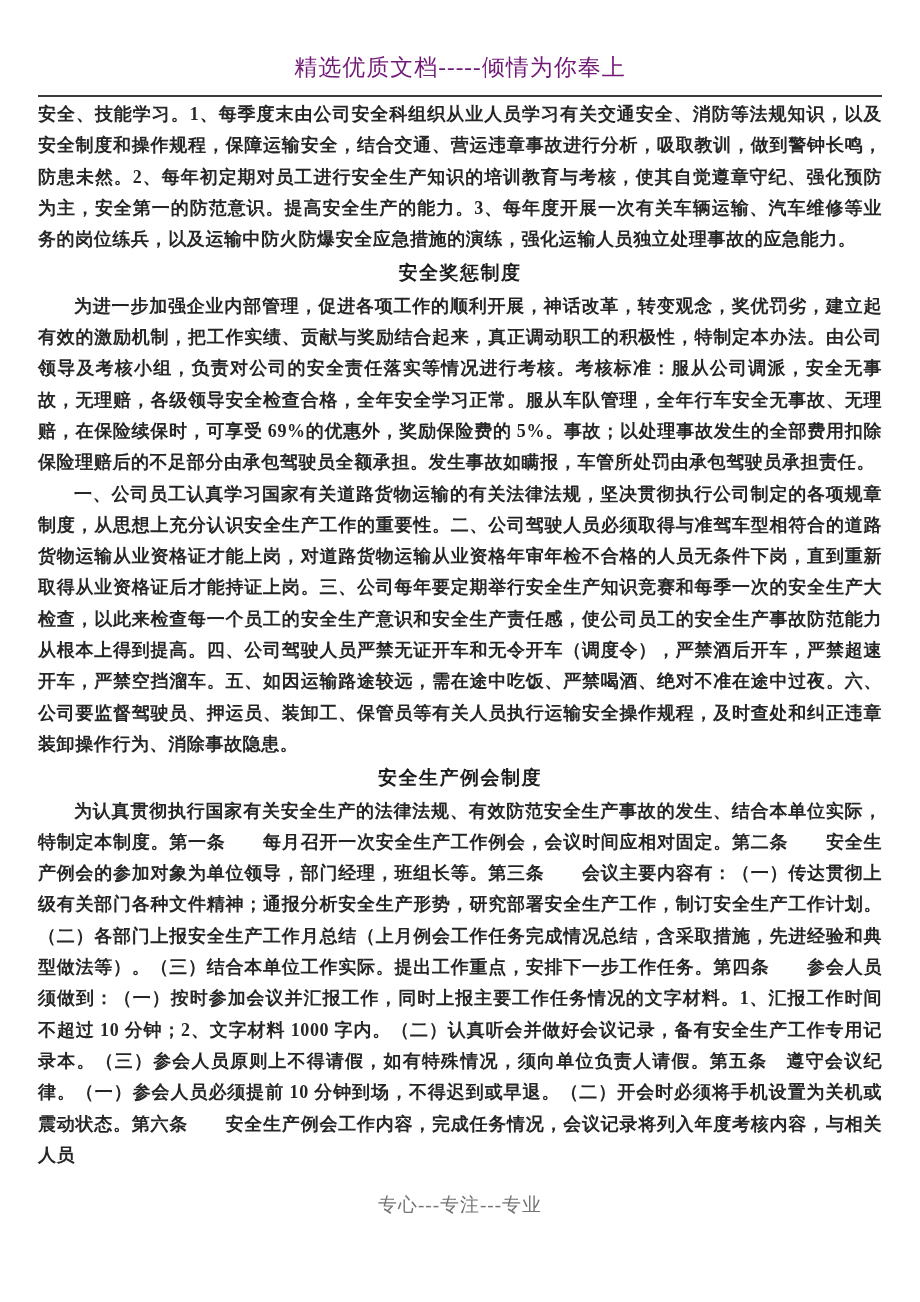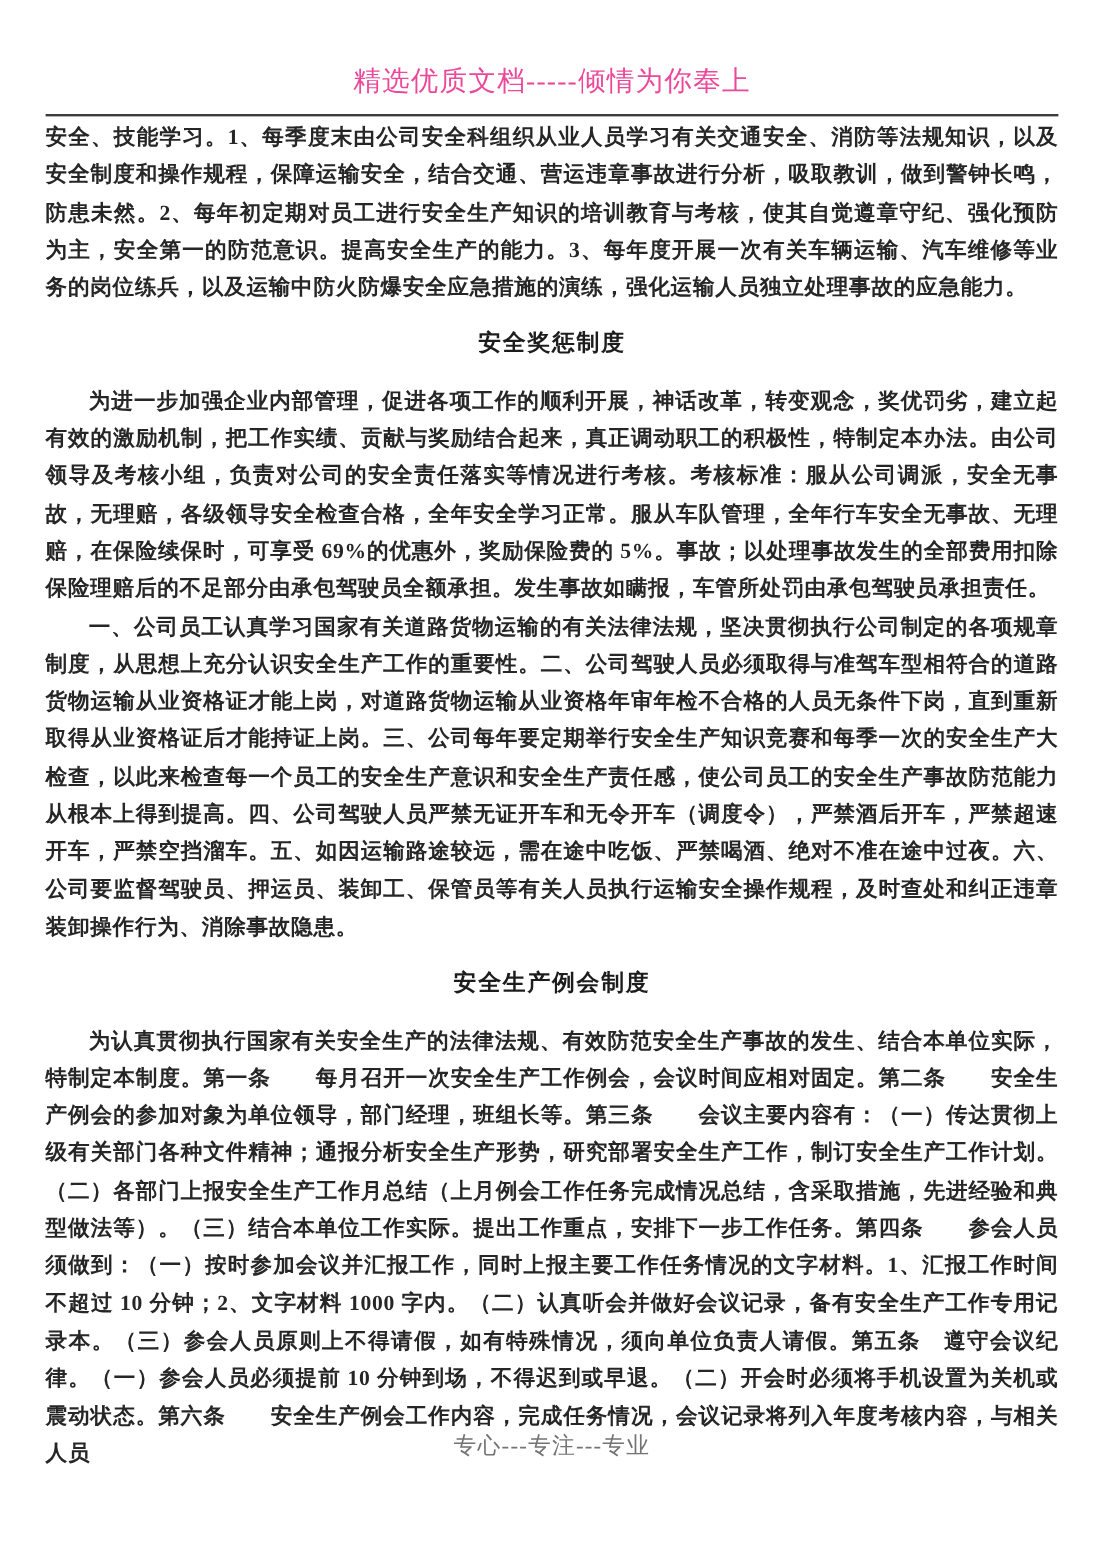--- a/index.html
+++ b/index.html
@@ -16,21 +16,21 @@
     color: #232323;
   }
   .page-header-title {
     position: absolute;
     top: 52px;
     left: 0;
     width: 100%;
     text-align: center;
     font-size: 23px;
     letter-spacing: 1px;
-    color: #ec4899;
+    color: #701a75;
     white-space: nowrap;
   }
   .header-divider {
     position: absolute;
     top: 95px;
     left: 38px;
     width: 844px;
     height: 0;
     border-top: 2px solid #3c3c3c;
   }
@@ -46,21 +46,21 @@
     color: #262626;
   }
   .para {
     margin: 0;
     font-weight: bold;
   }
   .para.indent {
     text-indent: 2em;
   }
   .sec-title {
-    margin: 16px 0;
+    margin: 2px 0;
     font-size: 19px;
     font-weight: bold;
     text-align: center;
     letter-spacing: 1.5px;
     line-height: 31.3px;
     color: #1c1c1c;
   }
   .page-footer-title {
     position: absolute;
     top: 1192px;

